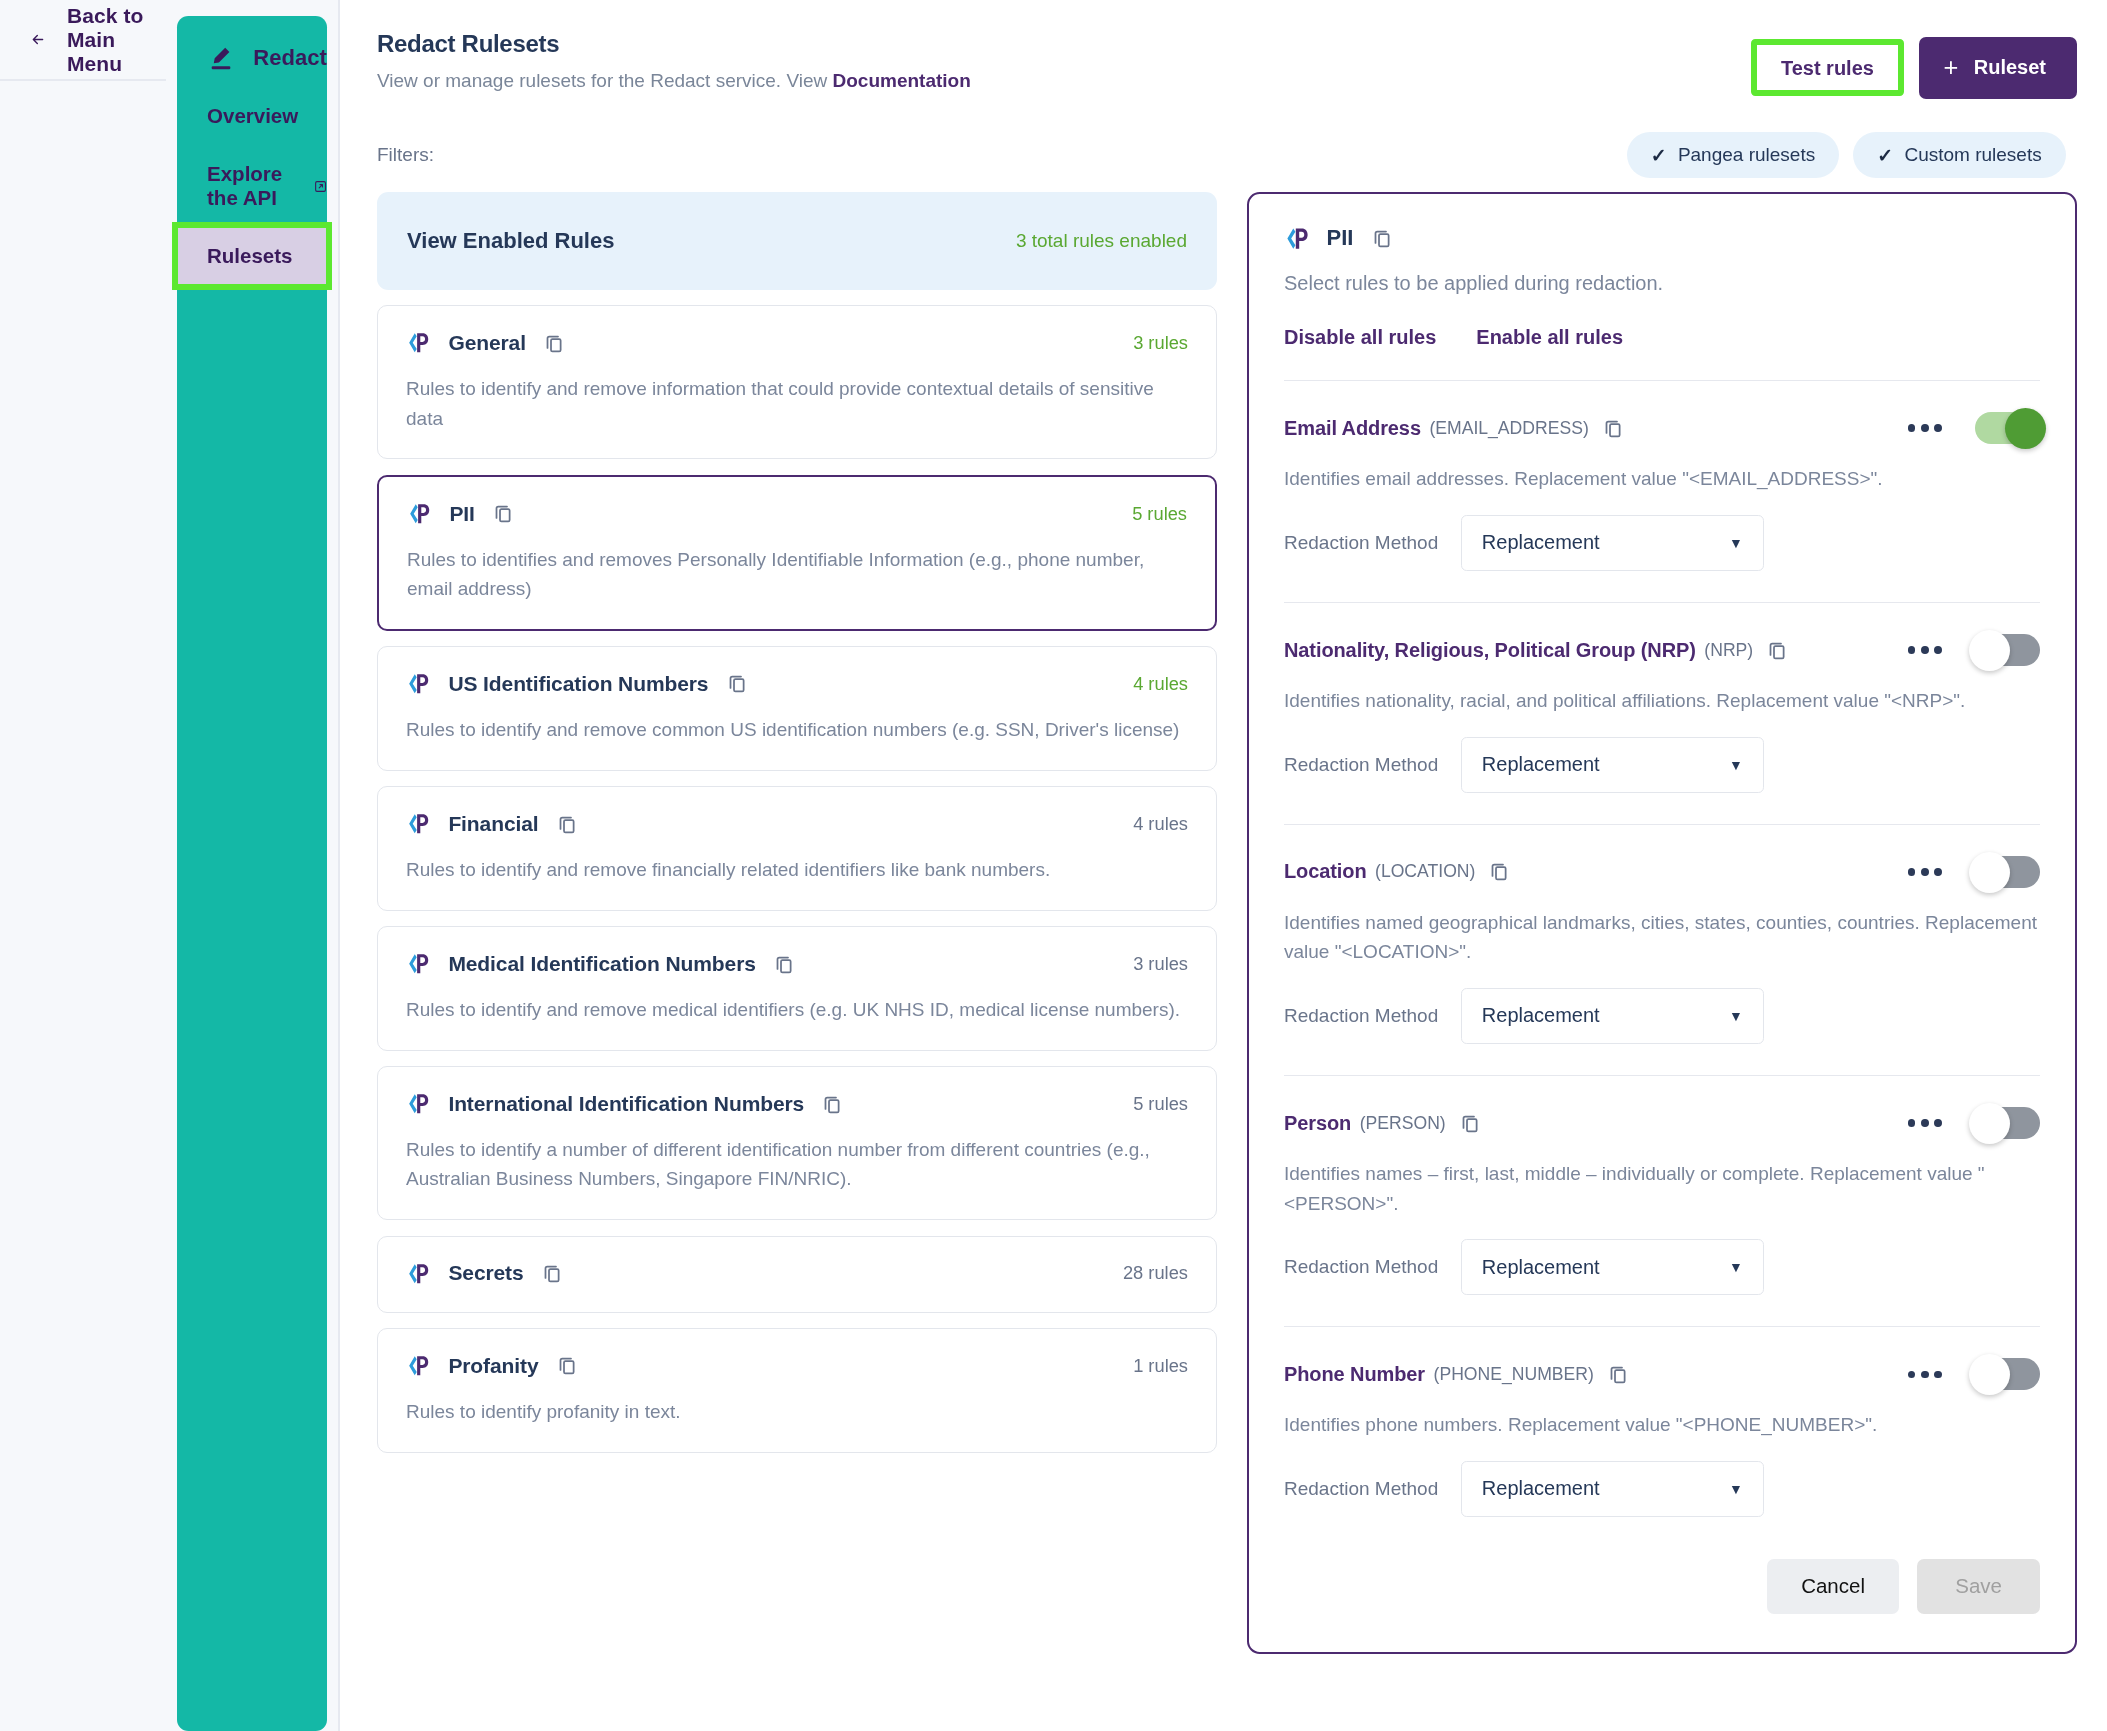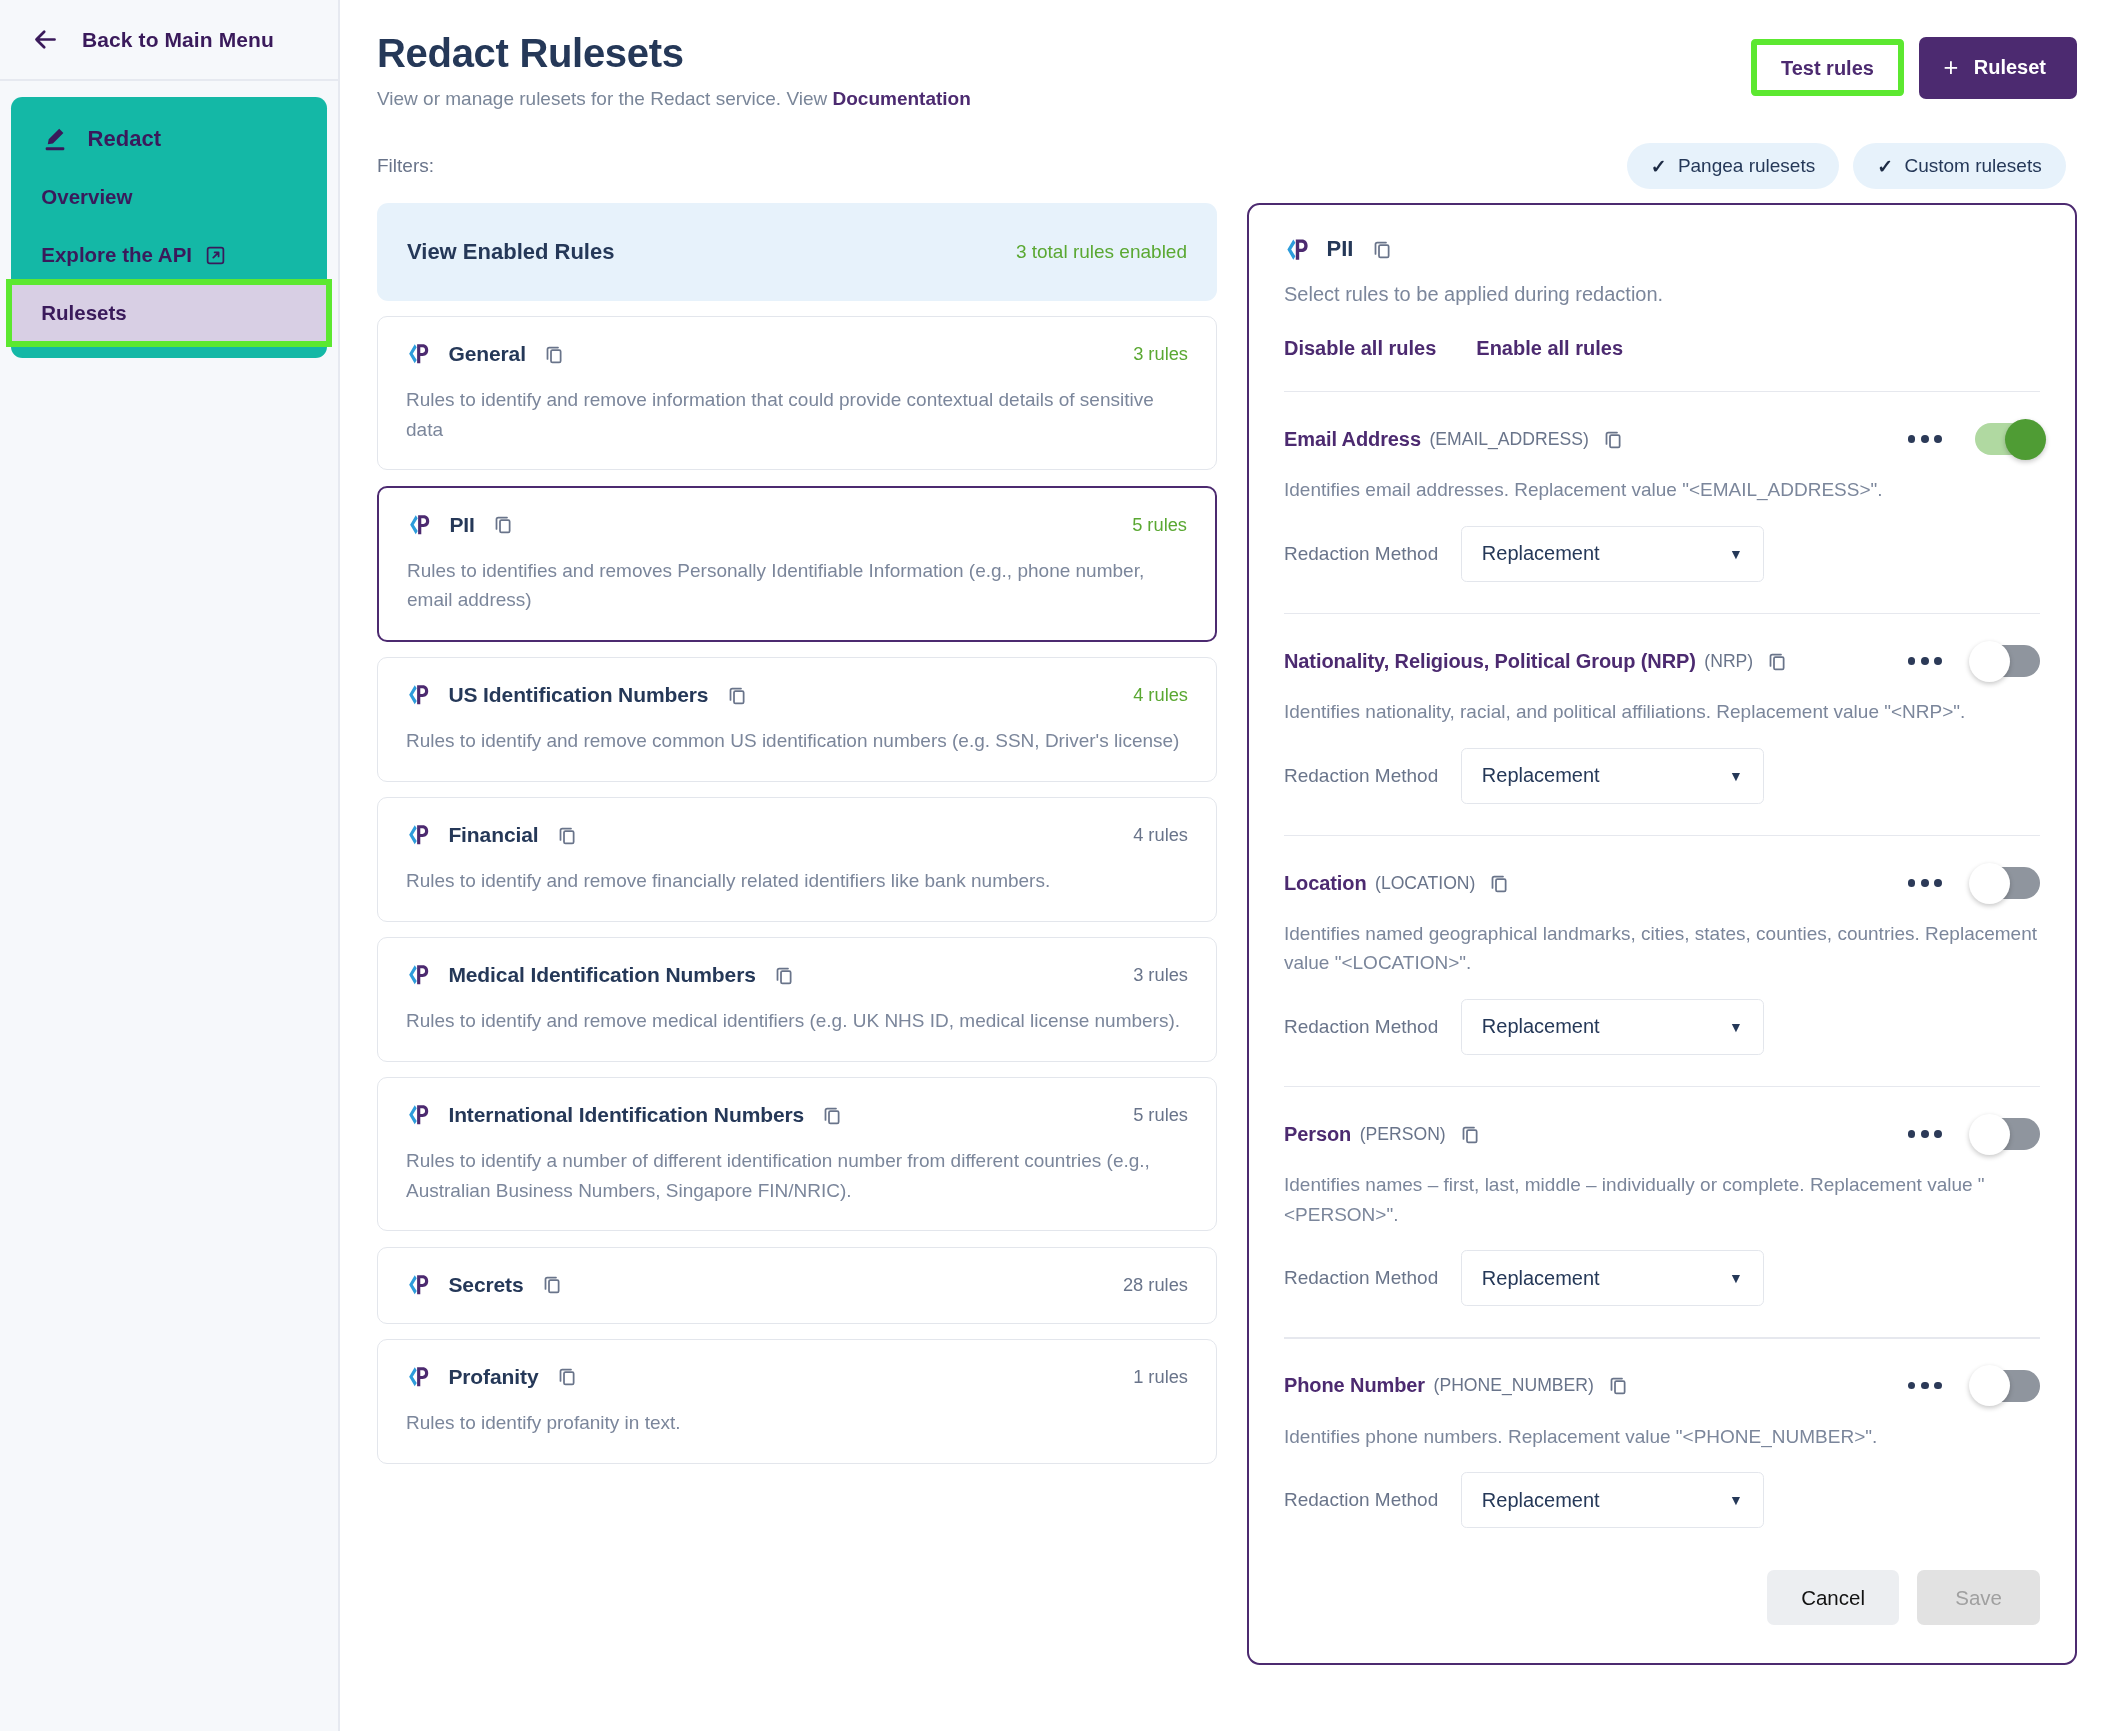--- a/index.html
+++ b/index.html
@@ -9,21 +9,21 @@
     background: #ffffff;
     overflow: hidden;
   }
   .app { display: flex; width: 2108px; height: 1731px; }
 
   
   .sidebar {
     width: 340px; min-width: 340px; height: 100%;
     background: #f6f8fb;
     border-right: 2.1px solid #e6e9f0;
-    display: flex; flex-direction: column;
+    display: flex; flex-direction: row;
   }
   .back-row {
     height: 81px; display: flex; align-items: center;
     gap: 21px; padding-left: 30px;
     border-bottom: 2.1px solid #e6e9f0;
   }
   .back-arrow { width: 31px; height: 31px; display:block; }
   .back-label {
     font-size: 21px; font-weight: 700; color: #3a1a5b; letter-spacing: 0.1px;
   }
@@ -53,21 +53,21 @@
 
   
   .main {
     flex: 1; height: 100%; position: relative;
     padding: 0 31px 0 37px;
     overflow: hidden;
   }
   .page-head { display: flex; align-items: flex-start; padding-top: 31px; }
   .head-left { flex: 1; }
   .page-title {
-    font-size: 40px; font-weight: 700; color: #253858;
+    font-size: 24px; font-weight: 700; color: #253858;
     letter-spacing: -0.3px; line-height: 1.1;
   }
   .page-sub {
     margin-top: 12.7px; font-size: 19px; color: #7a8699; font-weight: 400;
   }
   .doc-link { color: #4c2a70; font-weight: 700; text-decoration: none; }
   .head-right { display: flex; align-items: center; gap: 15.5px; padding-top: 5.6px; }
   .btn-test {
     background: #ffffff; color: #4c2a70;
     font-size: 20px; font-weight: 700;

